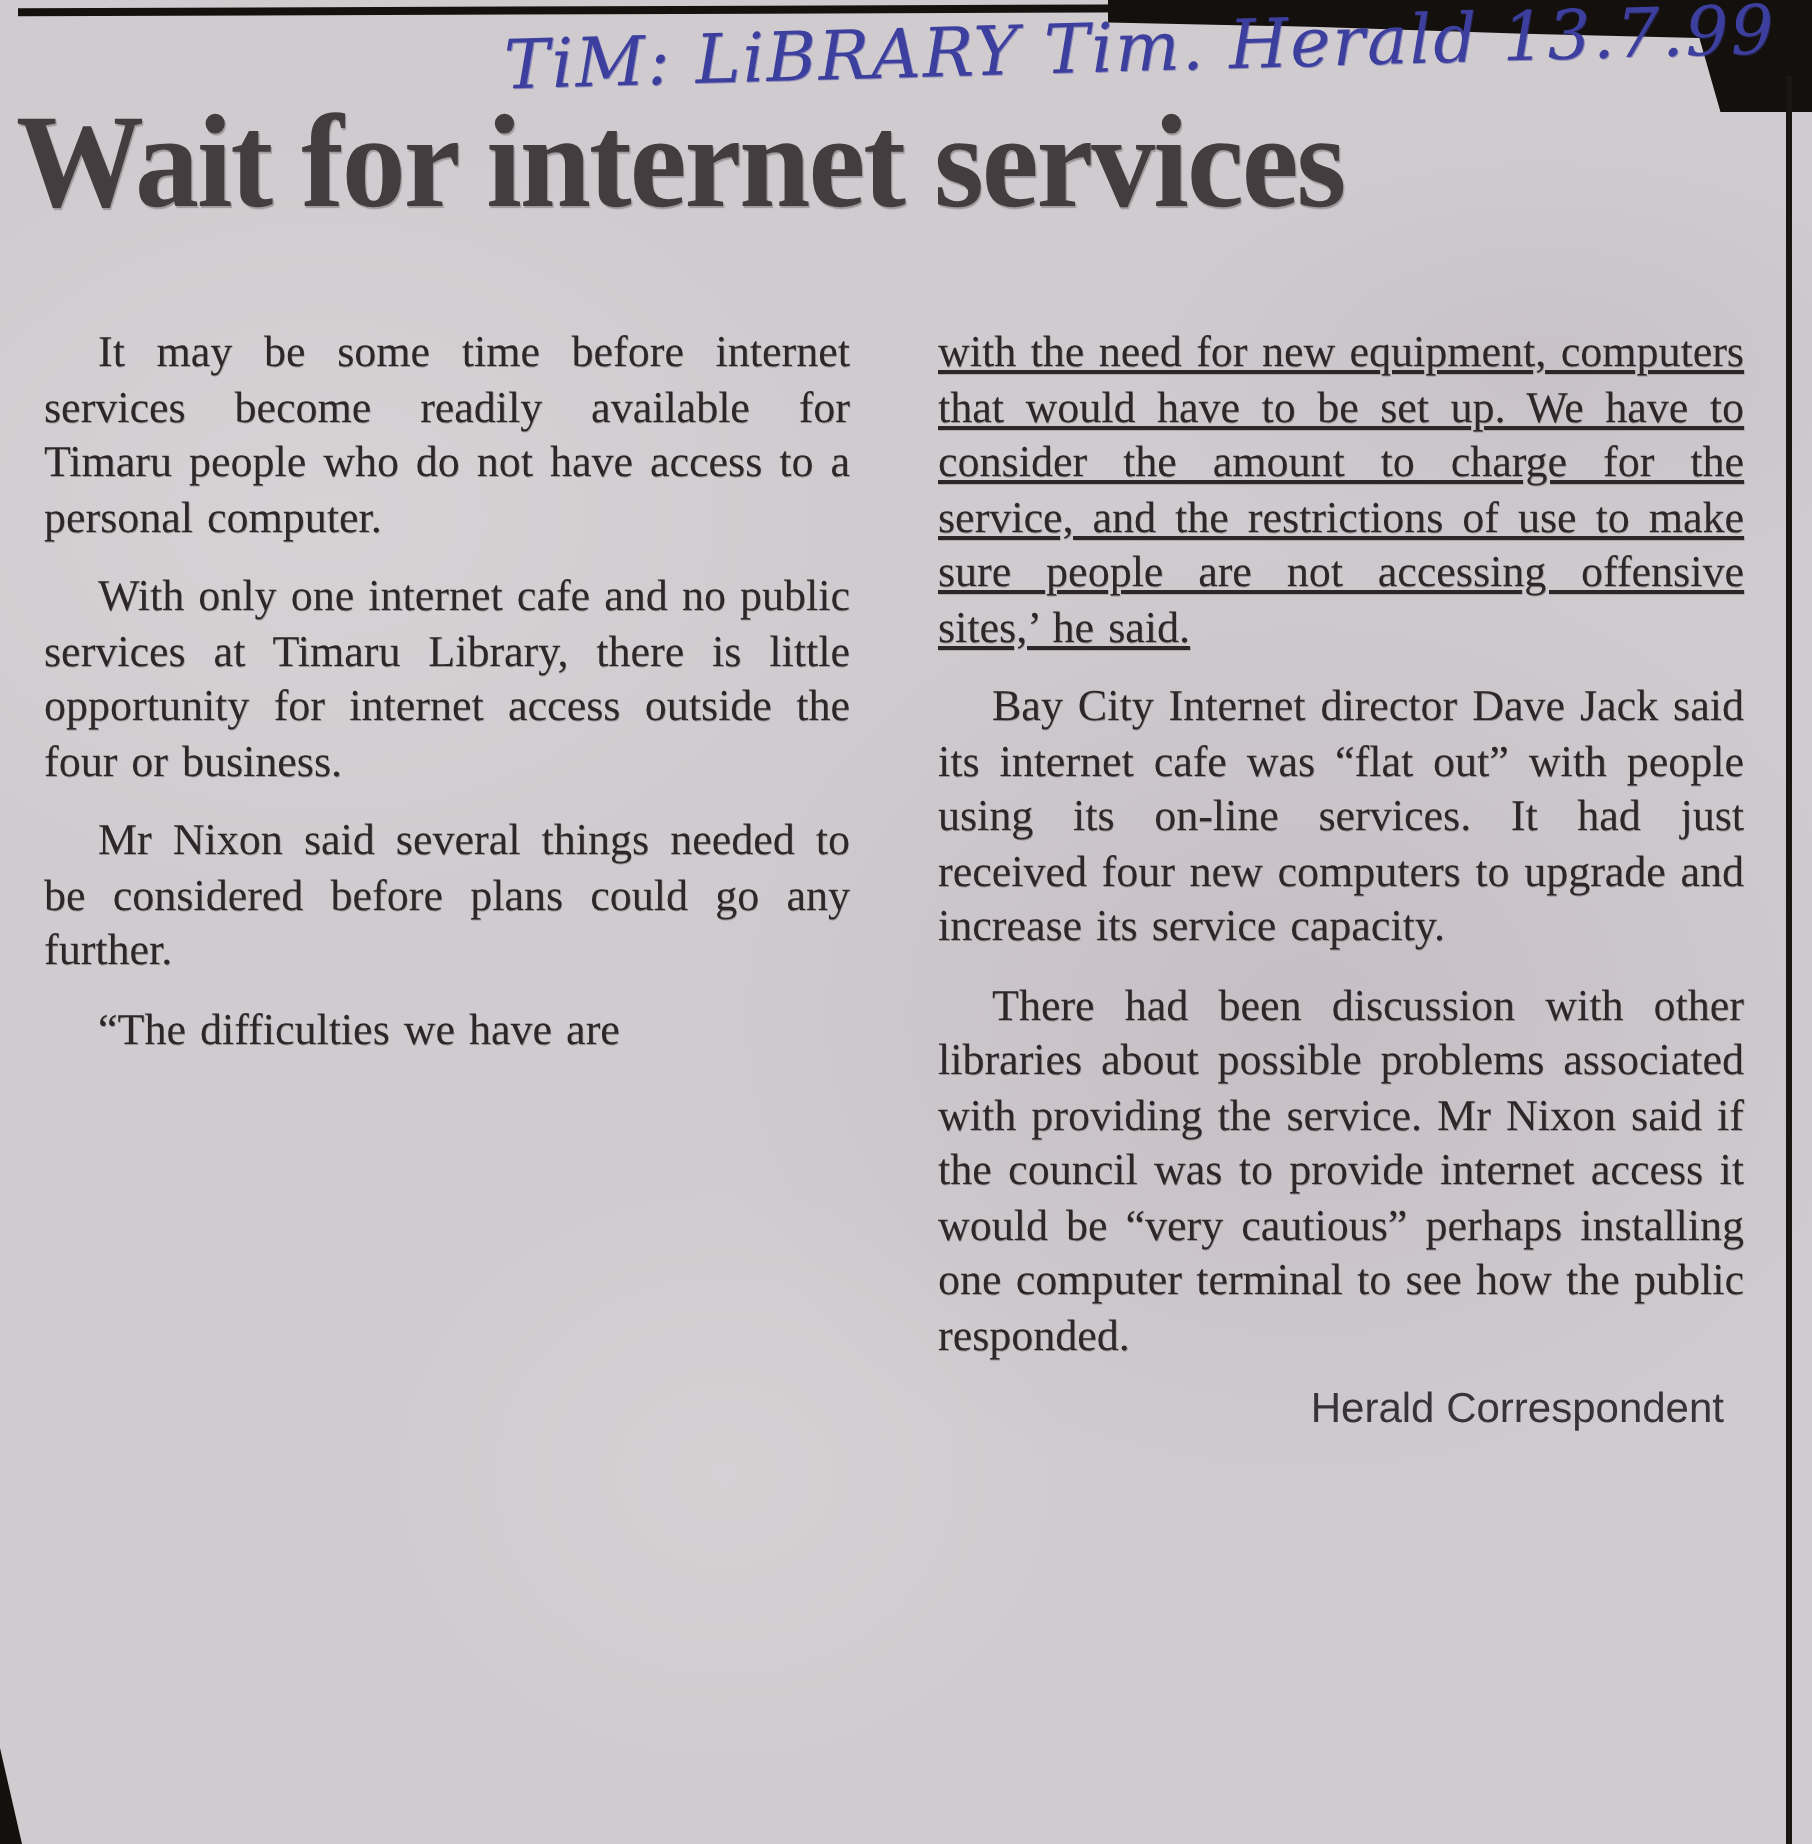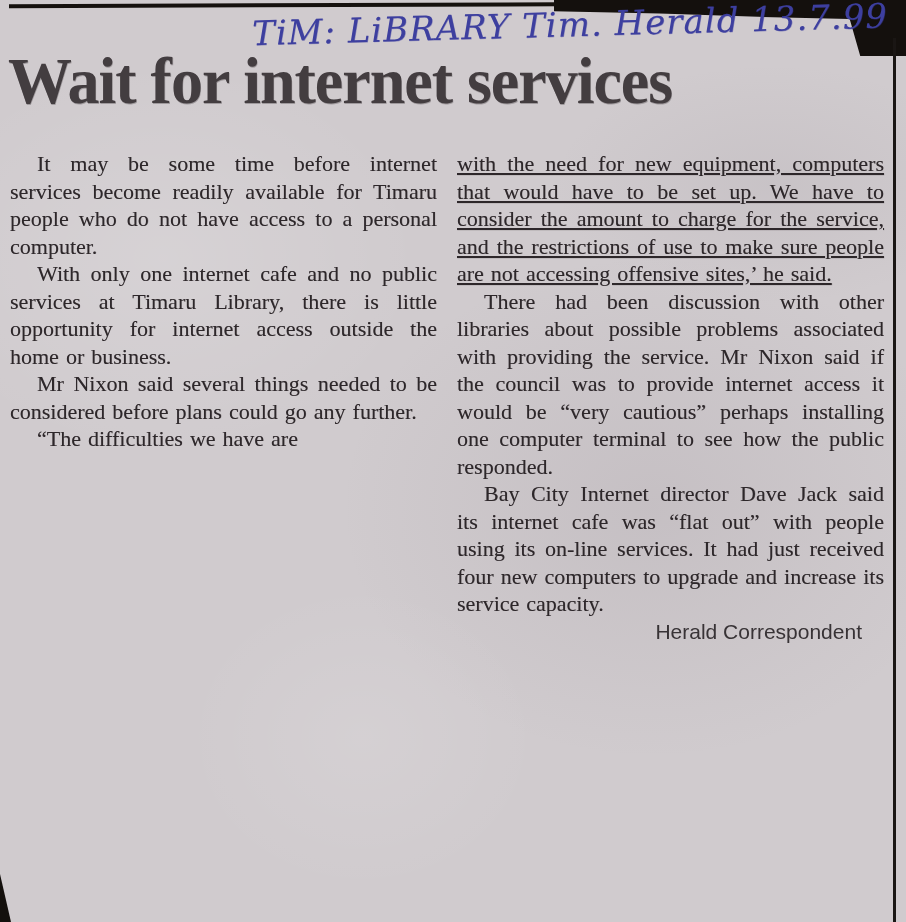--- a/index.html
+++ b/index.html
@@ -88,21 +88,21 @@
     position: absolute;
     left: 10px; top: 150px;
     width: 874px;
     display: flex;
     gap: 20px;
   }
   .col {
     width: 427px;
   }
   .col p {
-    margin: 0;
+    margin: 12px;
     font-size: 22px;
     line-height: 27.5px;
     color: #2d272a;
     text-align: justify;
     text-indent: 27px;
     word-spacing: 1.5px;
     text-shadow: 0.3px 0.3px 0 rgba(45,39,42,0.35);
   }
   .col p.cont {
     text-indent: 0;
@@ -128,26 +128,26 @@
   <div class="scan-bottom-left-wedge"></div>
 
   <div class="handwriting">TiM: LiBRARY Tim. Herald 13.7.99</div>
 
   <h1 class="headline">Wait for internet services</h1>
 
   <div class="columns">
 
     <div class="col">
       <p>It may be some time before internet services become readily available for Timaru people who do not have access to a personal computer.</p>
-      <p>With only one internet cafe and no public services at Timaru Library, there is little opportunity for internet access outside the home or business.</p>
+      <p>With only one internet cafe and no public services at Timaru Library, there is little opportunity for internet access outside the four or business.</p>
       <p>Mr Nixon said several things needed to be considered before plans could go any further.</p>
       <p>“The difficulties we have are</p>
     </div>
 
     <div class="col">
       <p class="cont">with the need for new equipment, computers that would have to be set up. We have to consider the amount to charge for the service, and the restrictions of use to make sure people are not accessing offensive sites,’ he said.</p>
+      <p>Bay City Internet director Dave Jack said its internet cafe was “flat out” with people using its on-line services. It had just received four new computers to upgrade and increase its service capacity.</p>
       <p>There had been discussion with other libraries about possible problems associated with providing the service. Mr Nixon said if the council was to provide internet access it would be “very cautious” perhaps installing one computer terminal to see how the public responded.</p>
-      <p>Bay City Internet director Dave Jack said its internet cafe was “flat out” with people using its on-line services. It had just received four new computers to upgrade and increase its service capacity.</p>
       <div class="byline">Herald Correspondent</div>
     </div>
 
   </div>
 </div>
 
 </body></html>

